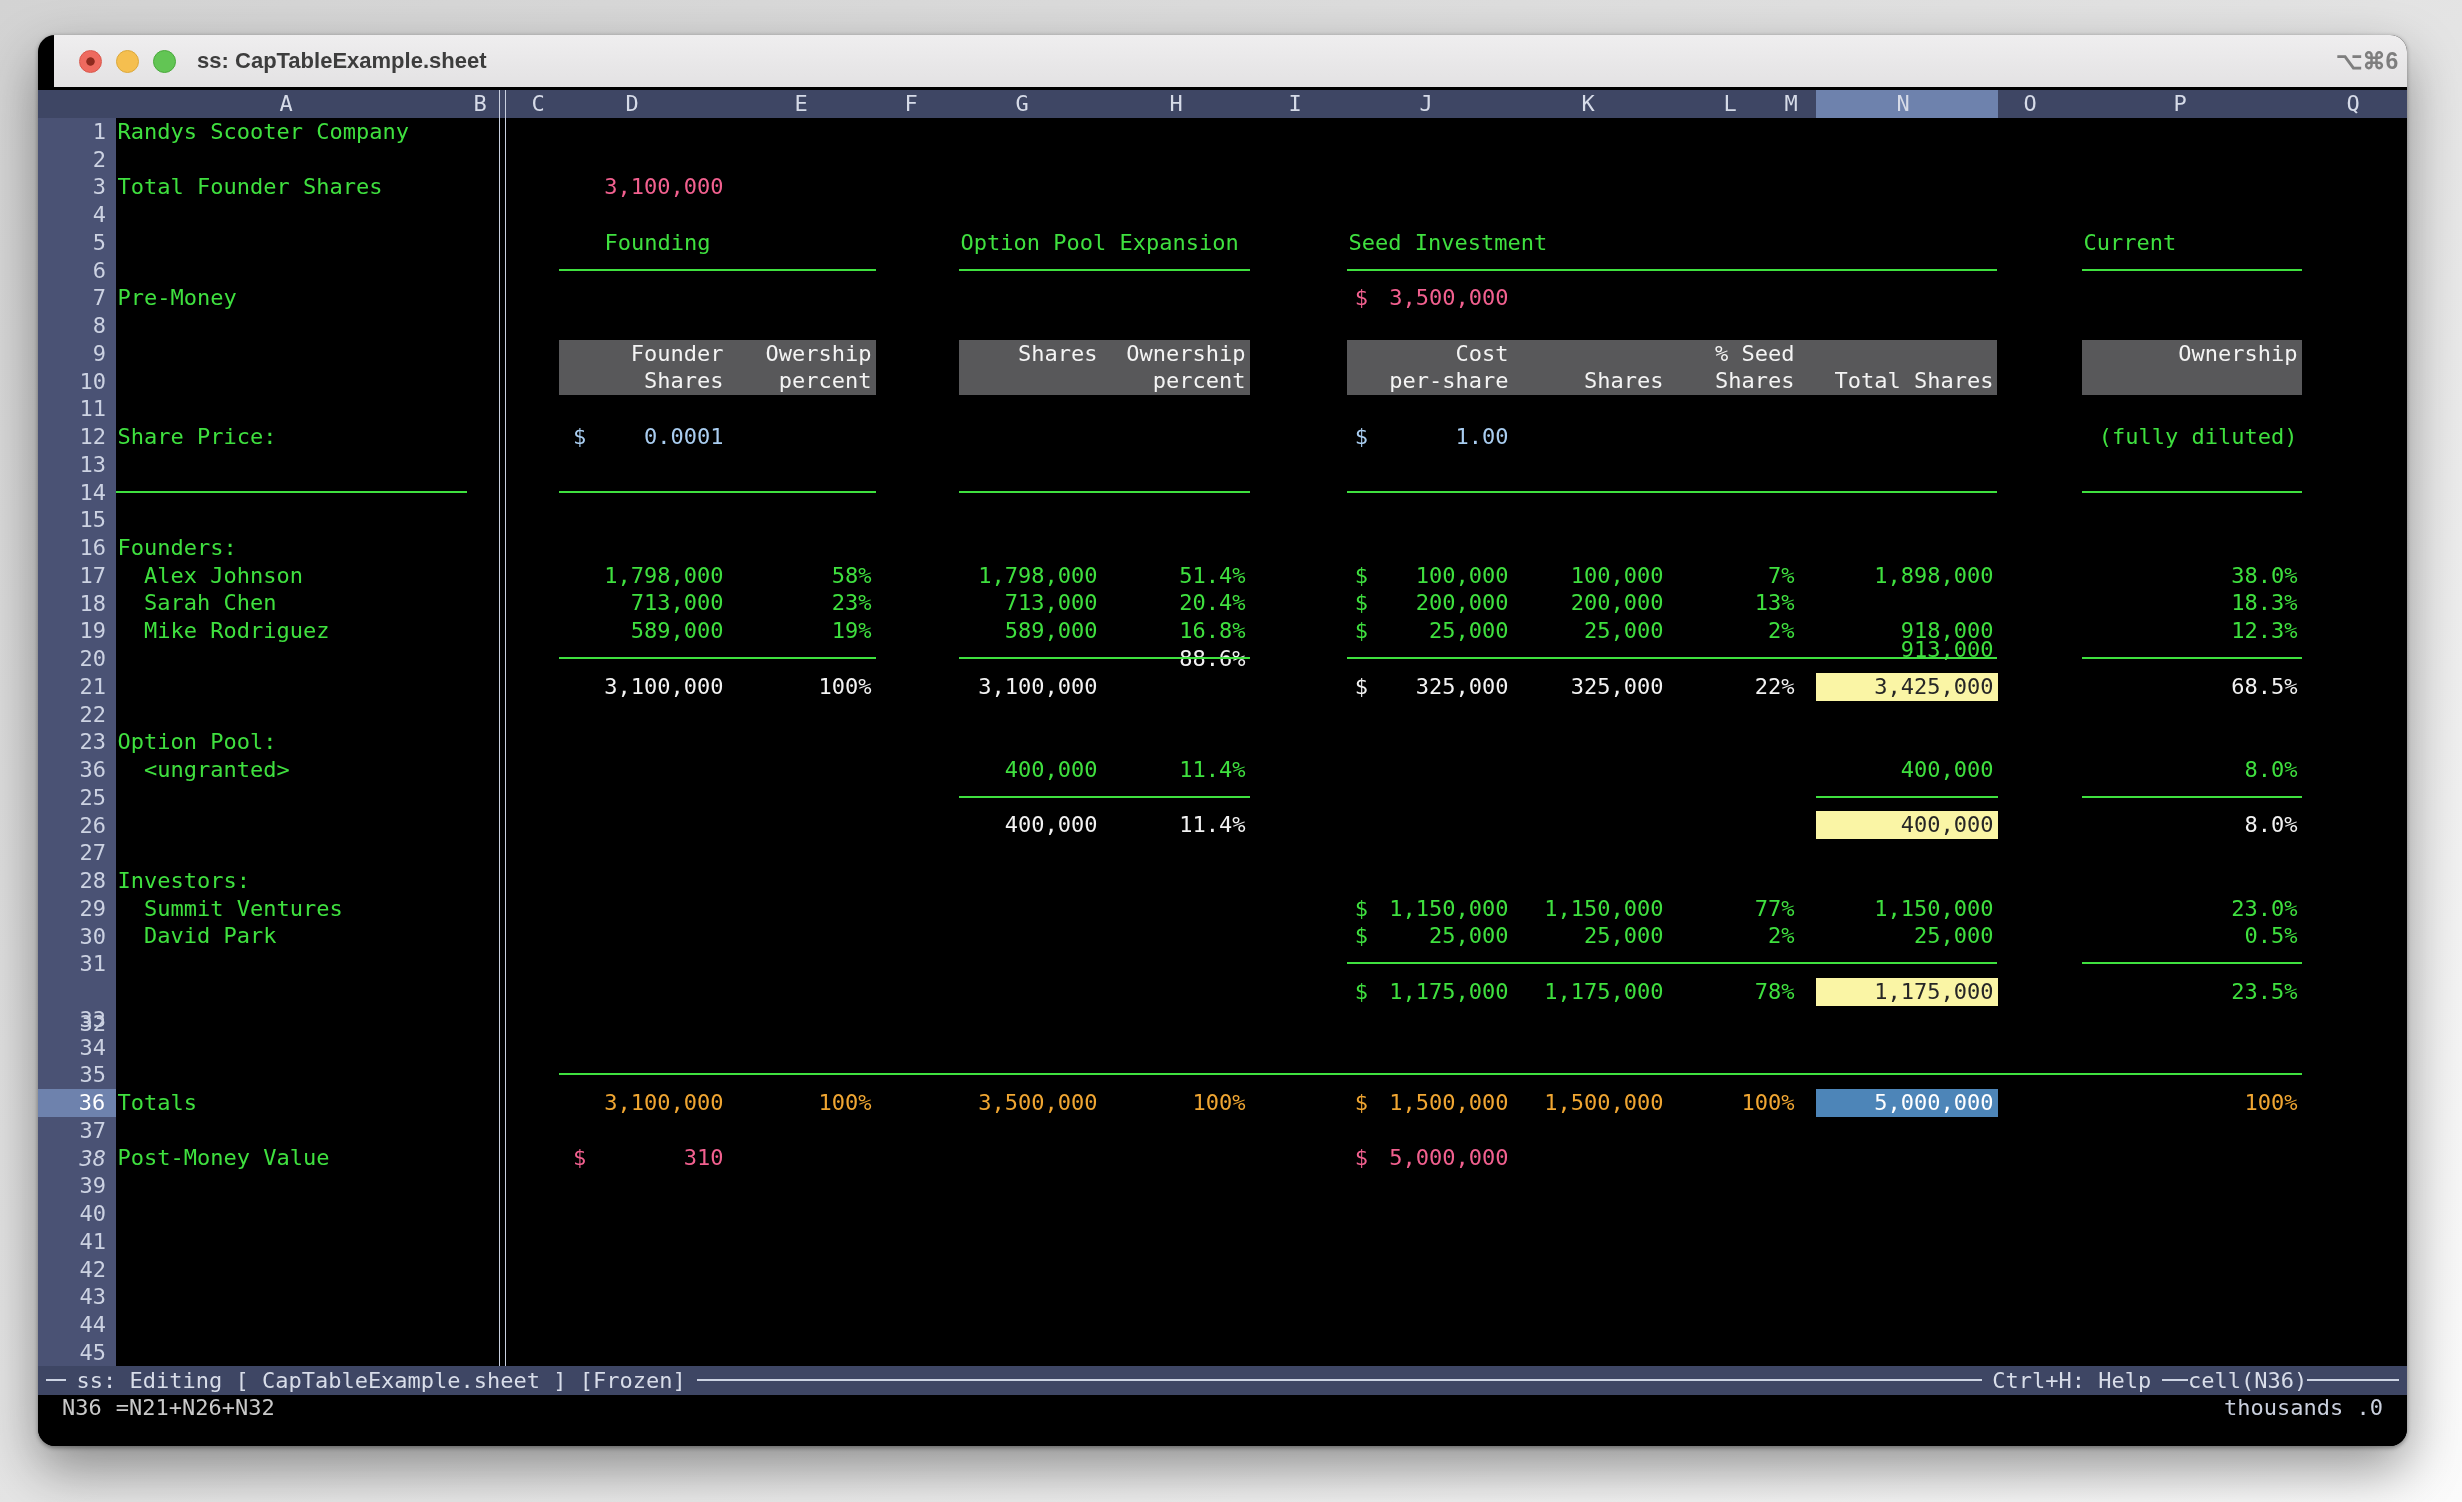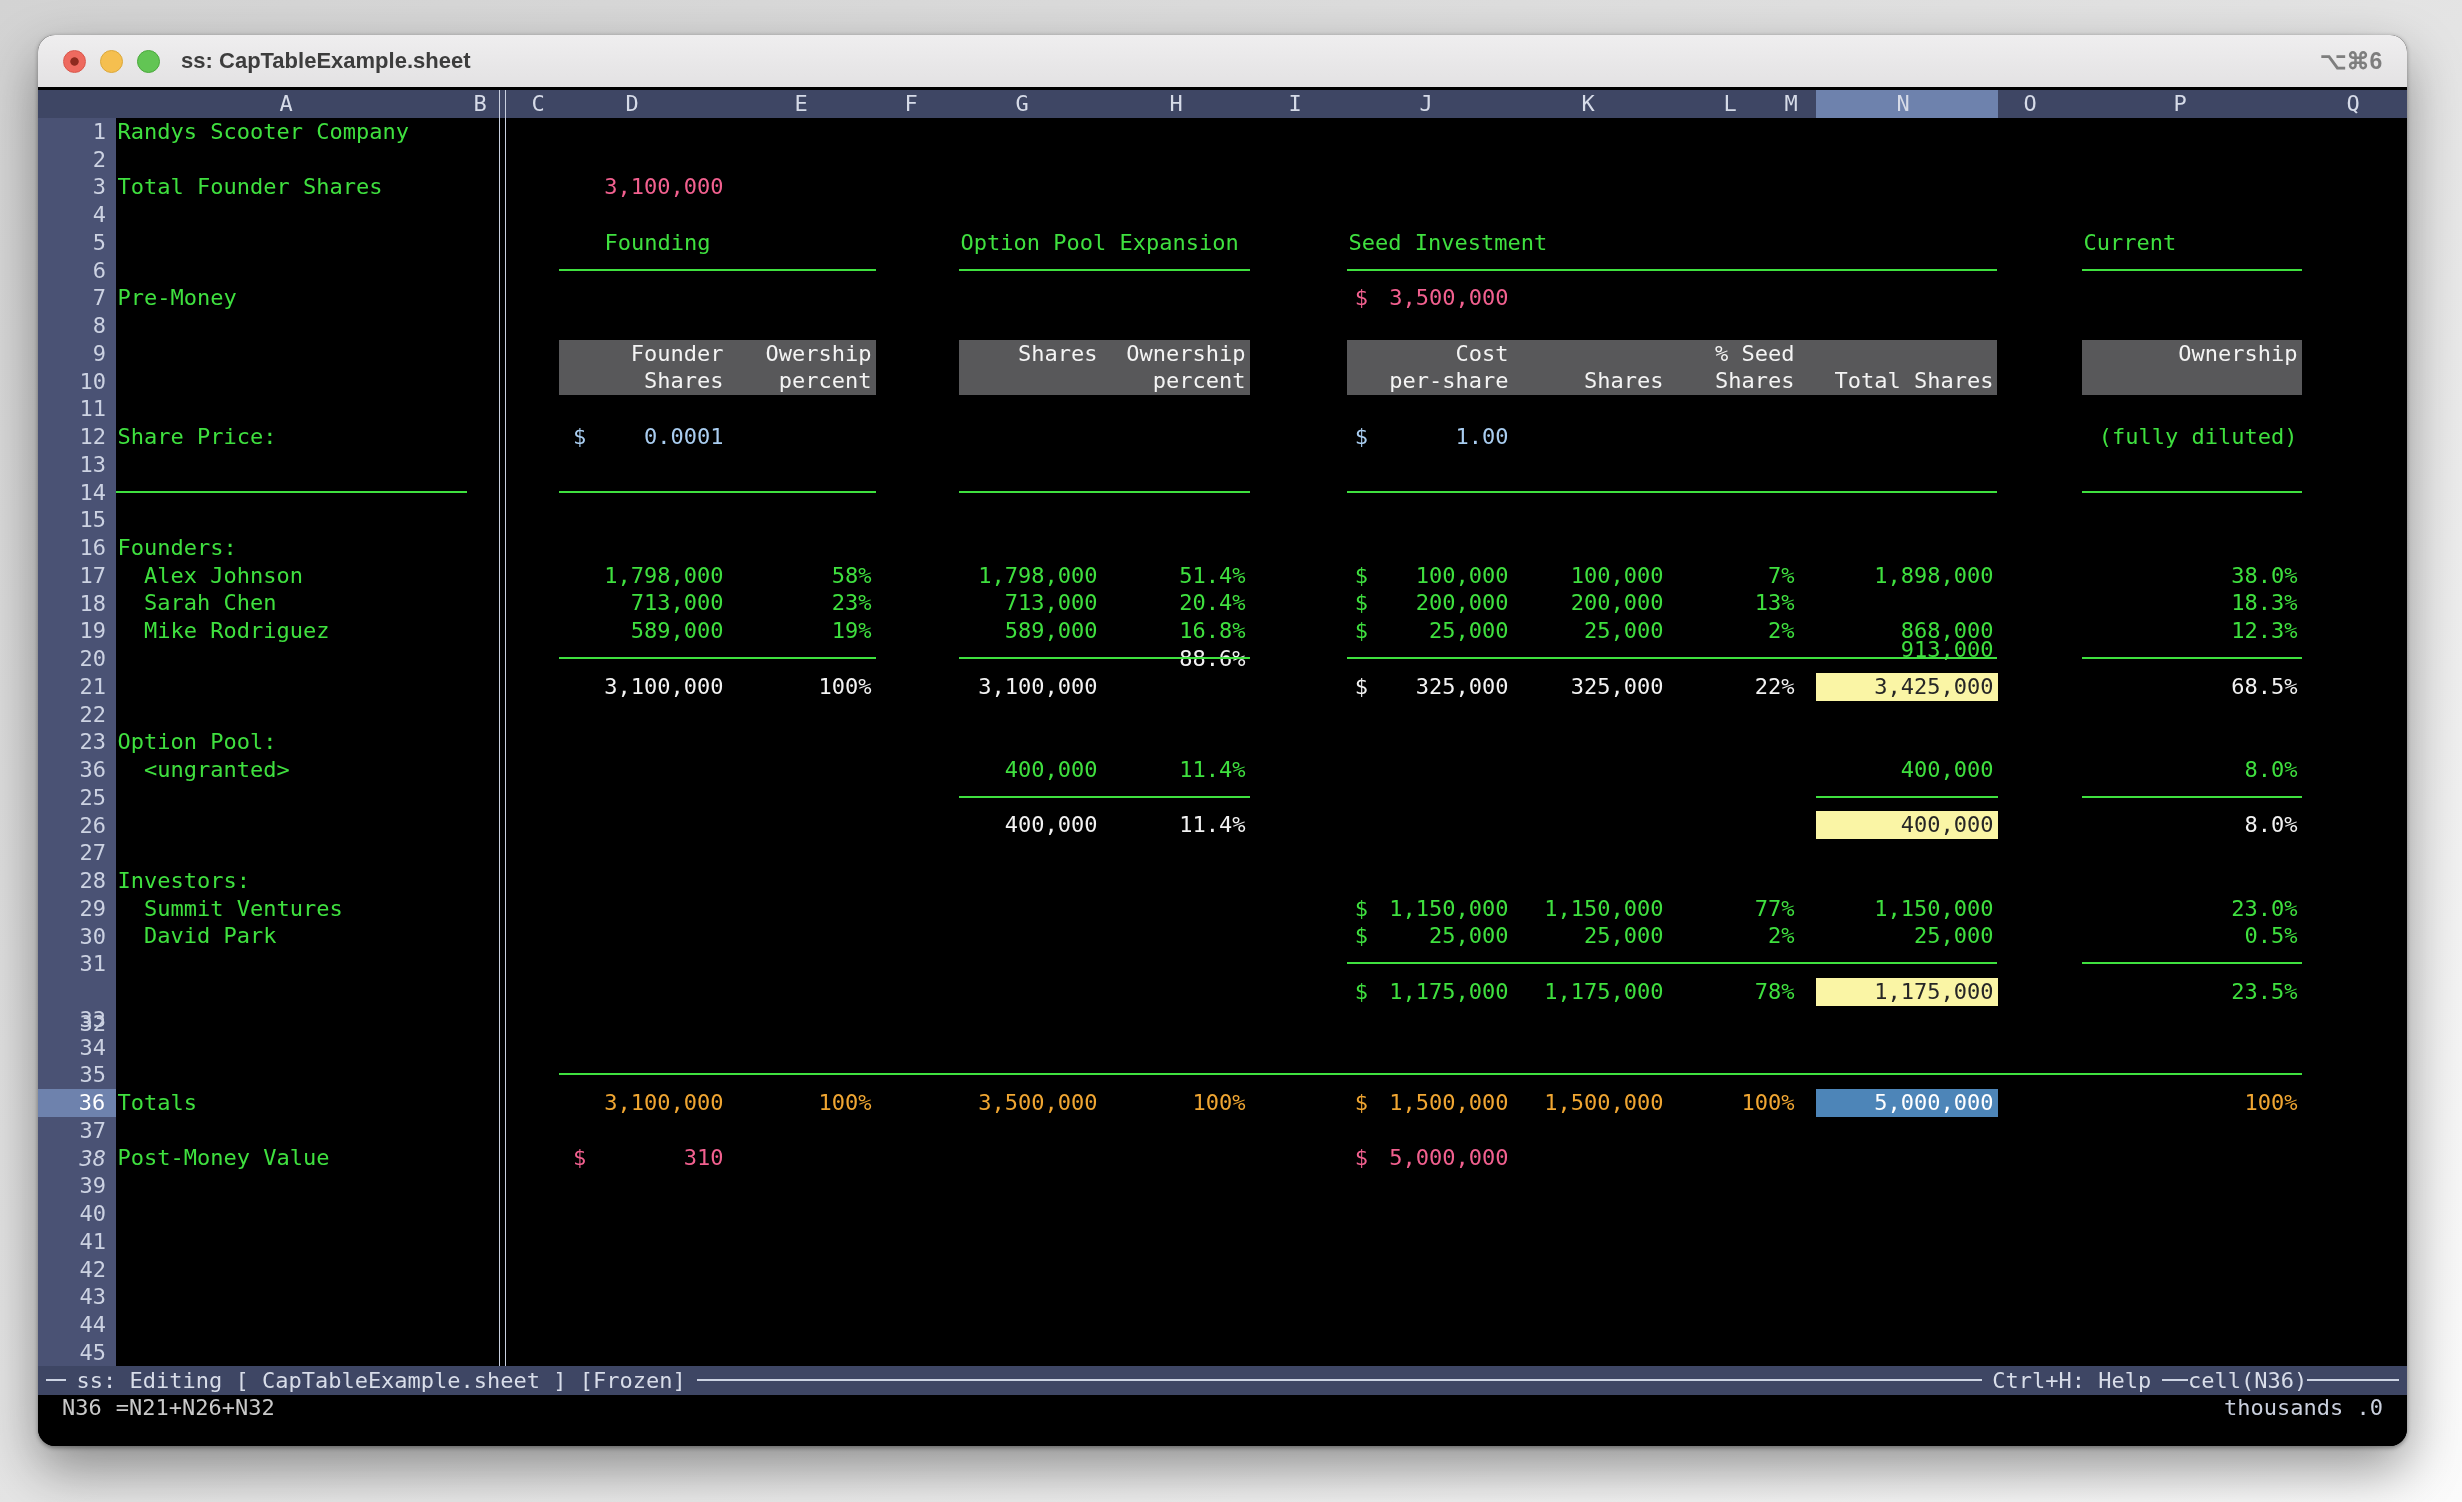--- a/index.html
+++ b/index.html
@@ -3,21 +3,21 @@
 <meta charset="utf-8">
 <style>
   html,body{margin:0;padding:0;}
   .page{position:relative;width:2462px;height:1503px;overflow:hidden;
         background:linear-gradient(150deg,#d3d3d3 0%,#e2e2e2 45%,#fbfbfb 100%);
         font-family:"DejaVu Sans Mono",monospace;}
   .window{position:absolute;left:38px;top:35px;width:2369px;height:1411px;
           border-radius:17px;overflow:hidden;background:#000;
           box-shadow:0 23px 54px rgba(0,0,0,.4),0 1.5px 4.6px rgba(0,0,0,.35);}
   
-  .titlebar{position:absolute;left:0;top:0;width:100%;height:52px;
+  .titlebar{position:absolute;left:16px;top:0;width:100%;height:52px;
             background:linear-gradient(#efeeef,#e3e2e3);border-bottom:0.8px solid #c2c1c2;
             display:flex;align-items:center;font-family:"Liberation Sans",sans-serif;}
   .lights{display:flex;gap:14px;margin-left:24.6px;}
   .light{width:21px;height:21px;border-radius:50%;}
   .light.red{background:radial-gradient(circle,#8e2a1e 0 3.8px,#ee6a5f 4.6px);border:0.8px solid #d9564a;}
   .light.yellow{background:#f5bf4f;border:0.8px solid #dba83b;}
   .light.green{background:#62c554;border:0.8px solid #4aa93c;}
   .wtitle{margin-left:21.5px;font-size:22px;font-weight:bold;color:#3d3d3d;}
   .wshortcut{margin-left:auto;margin-right:24.6px;font-size:23px;font-weight:bold;color:#7e7e7e;}
   
@@ -196,21 +196,21 @@
           <div class="cell k-green right" style="left: 1778px; width: 182px; top: 502px; margin-top: 47px;">913,000</div>
           <div class="cell k-green right" style="left: 2044px; width: 220px; top: 502px;">18.3%</div>
           <div class="cell k-green left" style="left: 78px; width: 351px; top: 530px;">  Mike Rodriguez</div>
           <div class="cell k-green right" style="left: 565px; width: 125px; top: 530px;">589,000</div>
           <div class="cell k-green right" style="left: 690px; width: 148px; top: 530px;">19%</div>
           <div class="cell k-green right" style="left: 921px; width: 143px; top: 530px;">589,000</div>
           <div class="cell k-green right" style="left: 1064px; width: 148px; top: 530px;">16.8%</div>
           <div class="cell k-green dollar" style="left: 1309px; width: 166px; top: 530px;"><span>$</span><span>25,000</span></div>
           <div class="cell k-green right" style="left: 1475px; width: 155px; top: 530px;">25,000</div>
           <div class="cell k-green right" style="left: 1630px; width: 131px; top: 530px;">2%</div>
-          <div class="cell k-green right" style="left: 1778px; width: 182px; top: 530px;">868,000</div>
+          <div class="cell k-green right" style="left: 1778px; width: 182px; top: 530px;">918,000</div>
           <div class="cell k-green right" style="left: 2044px; width: 220px; top: 530px;">12.3%</div>
           <div class="cell k-white right" style="left: 565px; width: 125px; top: 586px;">3,100,000</div>
           <div class="cell k-white right" style="left: 690px; width: 148px; top: 586px;">100%</div>
           <div class="cell k-white right" style="left: 921px; width: 143px; top: 586px;">3,100,000</div>
           <div class="cell k-white right" style="left: 1064px; width: 148px; top: 558px;">88.6%</div>
           <div class="cell k-white dollar" style="left: 1309px; width: 166px; top: 586px;"><span>$</span><span>325,000</span></div>
           <div class="cell k-white right" style="left: 1475px; width: 155px; top: 586px;">325,000</div>
           <div class="cell k-white right" style="left: 1630px; width: 131px; top: 586px;">22%</div>
           <div class="cell k-yellow right" style="left: 1778px; width: 182px; top: 586px;">3,425,000</div>
           <div class="cell k-white right" style="left: 2044px; width: 220px; top: 586px;">68.5%</div>

